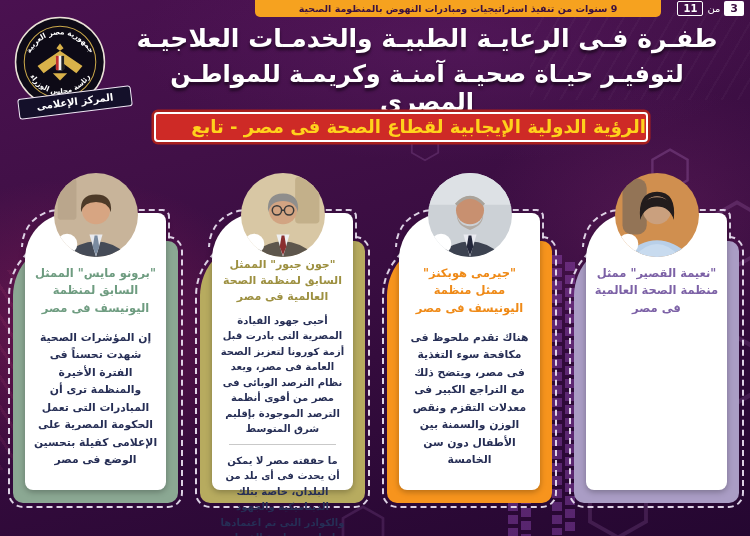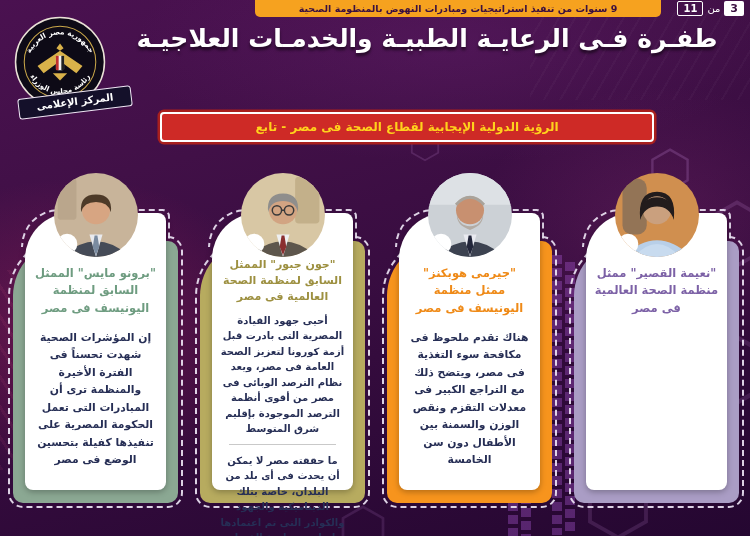--- a/index.html
+++ b/index.html
@@ -29,24 +29,24 @@
   .pager .sep{color:#fff;font-size:10px;}
   .pager .tot{border:1px solid #fff;color:#fff;font-size:10px;font-weight:700;padding:0 5px;height:13px;line-height:13px;border-radius:2px;}
   .logo{position:absolute;left:14px;top:16px;width:120px;height:104px;}
   .logo svg{display:block;}
   .logo .ribbon{position:absolute;left:4px;top:76px;width:112px;height:19px;background:#14102a;
     border:1px solid #efe7f5;border-radius:3px;transform:rotate(-7deg);
     color:#fff;font-size:10px;font-weight:700;text-align:center;line-height:18px;direction:rtl;}
   .title{position:absolute;left:120px;right:16px;top:24px;text-align:center;direction:rtl;color:#fff;}
   .title .l1{font-size:25px;font-weight:800;letter-spacing:-.5px;text-shadow:0 3px 3px rgba(0,0,0,.55);}
   .title .l2{font-size:24px;font-weight:800;letter-spacing:-.5px;margin-top:7px;text-shadow:0 3px 3px rgba(0,0,0,.55);}
-  .section-banner{position:absolute;left:160px;top:112px;width:494px;height:30px;box-sizing:border-box;
+  .section-banner{position:absolute;left:154px;top:112px;width:494px;height:30px;box-sizing:border-box;
     background:var(--section-banner-bg,#ce2a26);border:2px solid #fff;border-radius:4px;
     box-shadow:0 0 0 2.5px #a81f1e;color:var(--section-banner-text,#ffd21c);
-    font-size:12px;font-weight:800;text-align:center;line-height:26px;direction:rtl;}
+    font-size:18px;font-weight:800;line-height:26px;direction:rtl;}
   
   .card{position:absolute;top:173px;width:165px;height:330px;}
   .card.c0{left:574px;} .card.c1{left:387px;} .card.c2{left:200px;} .card.c3{left:13px;}
   .dash-cap{position:absolute;left:8px;right:8px;top:36px;height:36px;
     border:2px dashed rgba(240,232,248,.9);border-bottom:none;border-radius:52px 10px 0 0;}
   .panel{position:absolute;left:0;right:0;top:68px;bottom:0;background:var(--accent,#999);
     border-radius:55px 10px 10px 10px;outline:2px dashed rgba(240,232,248,.9);outline-offset:3px;}
   .card-white{position:absolute;left:12px;right:12px;top:40px;bottom:13px;background:#fff;
     border-radius:46px 8px 8px 8px;box-shadow:0 2px 6px rgba(0,0,0,.28);z-index:2;
     box-sizing:border-box;padding:52px 8px 8px;display:flex;flex-direction:column;align-items:center;}
@@ -117,20 +117,21 @@
       <rect x="41" y="39" width="8" height="14" rx="2" fill="#f2f2f2"></rect>
       <rect x="41" y="39" width="2.7" height="14" fill="#c03030"></rect>
       <rect x="46.3" y="39" width="2.7" height="14" fill="#222"></rect>
       <path d="M38 56 h14 l-7 7 Z" fill="#d9b24a"></path>
     </svg>
     <div class="ribbon">المركز الإعلامى</div>
   </div>
 
   <div class="title">
     <div class="l1">طفـرة فـى الرعايـة الطبيـة والخدمـات العلاجيـة</div>
+    <div class="l2">لتوفيـر حيـاة صحيـة آمنـة وكريمـة للمواطـن المصرى</div>
   </div>
 
   <div class="section-banner">الرؤية الدولية الإيجابية لقطاع الصحة فى مصر - تابع</div>
 
   <div class="card c0" style="--accent: #aa9dc5; --accent-text: #7c61a6;">
     <div class="dash-cap"></div>
     <div class="panel"></div>
     <div class="card-white">
       <div class="heading">"نعيمة القصير" ممثل منظمة الصحة العالمية فى مصر</div>
     </div>
@@ -194,21 +195,21 @@
         <circle cx="14" cy="76" r="11" fill="#ffffff"></circle>
       </svg>
     </div>
   </div>
 
   <div class="card c3" style="--accent: #8ba893; --accent-text: #6e9c80;">
     <div class="dash-cap"></div>
     <div class="panel"></div>
     <div class="card-white">
       <div class="heading">"برونو مايس" الممثل السابق لمنظمة اليونيسف فى مصر</div>
-      <div class="quote">إن المؤشرات الصحية شهدت تحسناً فى الفترة الأخيرة والمنظمة ترى أن المبادرات التى تعمل الحكومة المصرية على تنفيذها كفيلة بتحسين الوضع فى مصر</div>
+      <div class="quote">إن المؤشرات الصحية شهدت تحسناً فى الفترة الأخيرة والمنظمة ترى أن المبادرات التى تعمل الحكومة المصرية على الإعلامى كفيلة بتحسين الوضع فى مصر</div>
     </div>
     <div class="photo">
       <svg width="84" height="84" viewBox="0 0 90 90">
         <rect width="90" height="90" fill="#c8b49a"></rect>
         <rect x="4" y="6" width="20" height="44" rx="3" fill="#b6a288" opacity=".8"></rect>
         <path d="M8 90 Q45 56 82 90 Z" fill="#454b57"></path>
         <path d="M38 66 L45 90 L52 66 Z" fill="#e9eaee"></path>
         <path d="M43.5 67 h3 l2 12 -3.5 9 -3.5 -9 Z" fill="#7a8ba0"></path>
         <circle cx="45" cy="40" r="15" fill="#d7a582"></circle>
         <path d="M29 42 q-2 -19 16 -19 q18 0 16 19 q-3 -11 -16 -11 q-13 0 -16 11 Z" fill="#4d3a28"></path>

